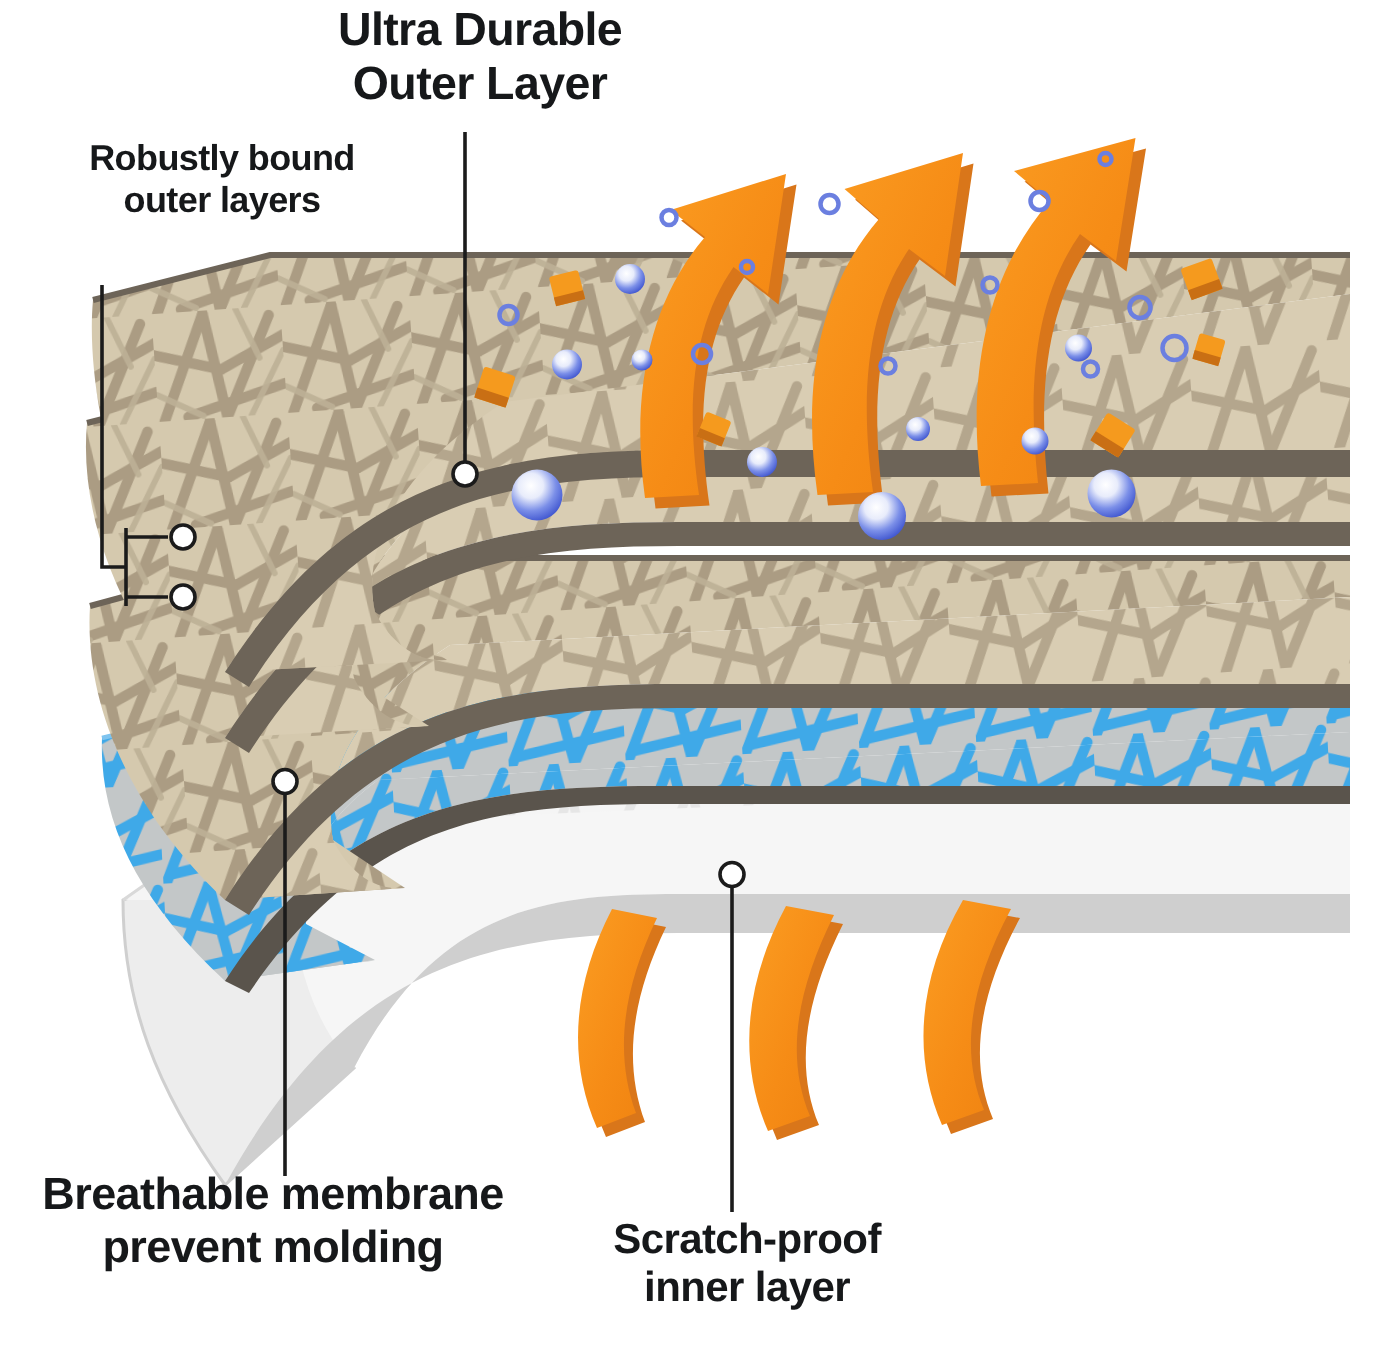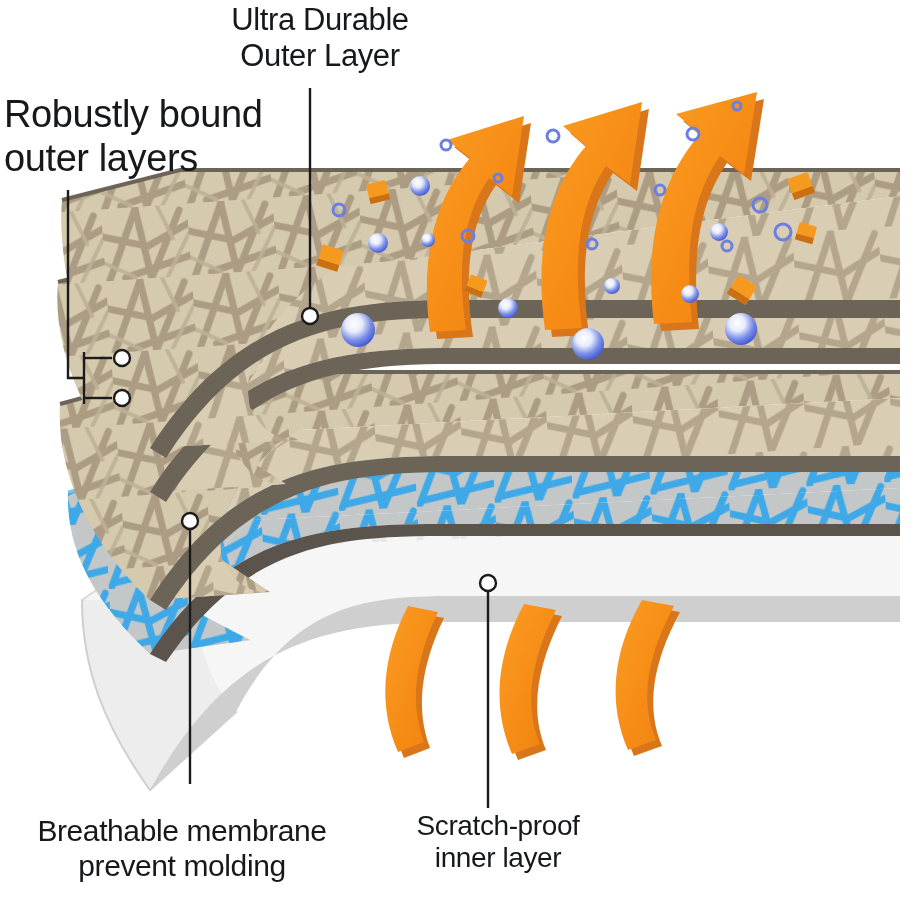--- a/index.html
+++ b/index.html
@@ -1,24 +1,24 @@
 <!DOCTYPE html>
 <html><head>
 <meta charset="utf-8">
 <style>
   html,body{margin:0;padding:0;background:#ffffff;}
   body{width:916px;height:902px;overflow:hidden;
        font-family:"Liberation Sans","DejaVu Sans",sans-serif;}
   #stage{position:relative;width:916px;height:902px;background:#fff;}
   svg#diagram{position:absolute;left:0;top:0;width:916px;height:902px;}
-  .cap{position:absolute;color:#16181a;font-weight:400;line-height:1.16;
+  .cap{position:absolute;color:#16181a;font-weight:700;line-height:1.16;
        letter-spacing:-0.4px;white-space:pre-line;}
   #cap-ultra{left:186px;top:2px;width:268px;text-align:center;font-size:31px;}
-  #cap-robust{left:4px;top:92px;width:288px;text-align:left;font-size:38px;}
-  #cap-breath{left:2px;top:814px;width:360px;text-align:center;font-size:30px;}
+  #cap-robust{left:4px;top:92px;width:288px;text-align:center;font-size:24px;}
+  #cap-breath{left:2px;top:780px;width:360px;text-align:center;font-size:30px;}
   #cap-scratch{left:372px;top:810px;width:252px;text-align:center;font-size:28px;}
 </style>
 </head>
 <body>
 
 <div id="stage">
 
 <svg id="diagram" viewBox="0 0 916 902">
   <defs>
 

